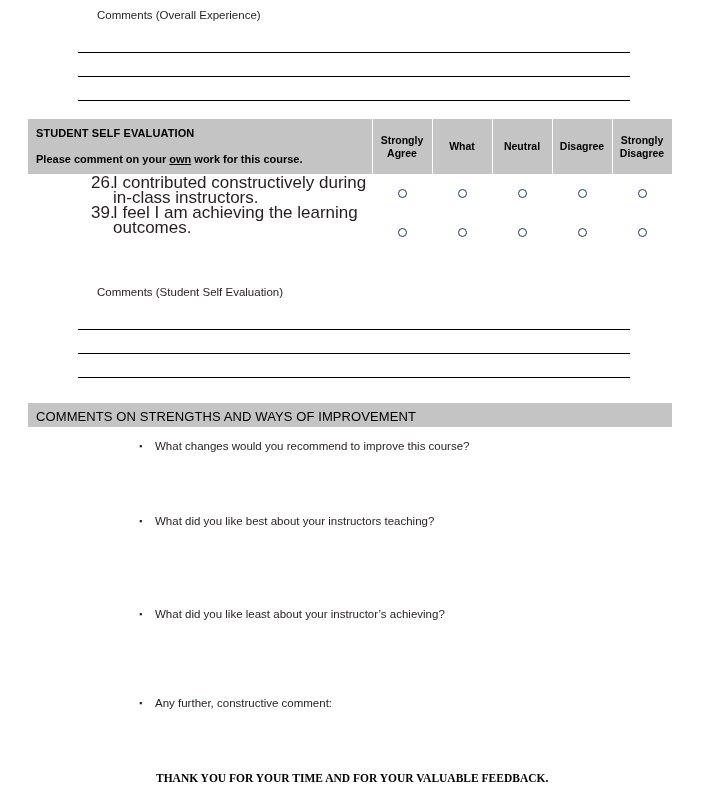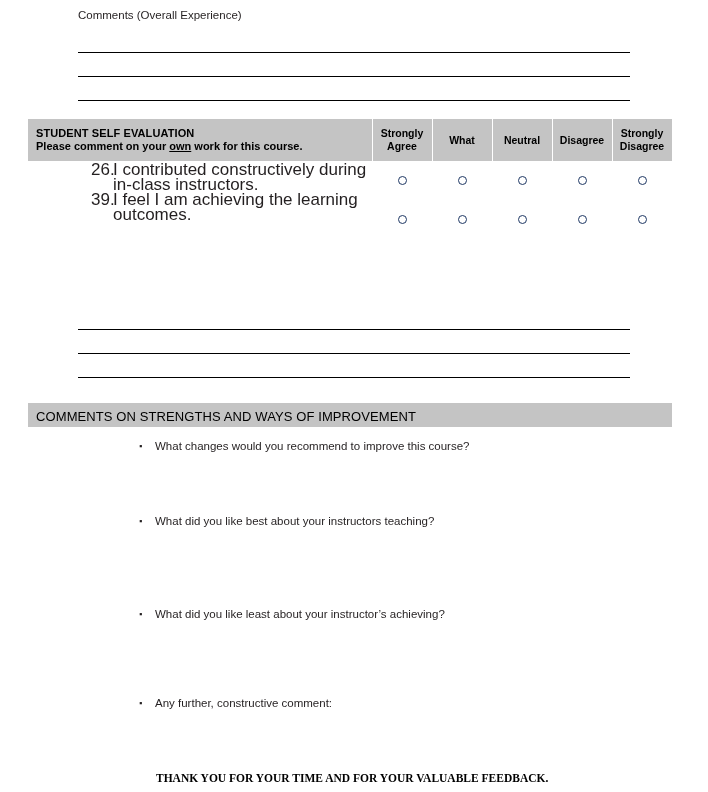--- a/index.html
+++ b/index.html
@@ -23,20 +23,21 @@
     overflow: hidden;
   }
 
   
   .comment-block { position: absolute; }
   .comment-label {
     font-size: 11.5px;
     line-height: 14px;
     color: #231f20;
     white-space: nowrap;
+    margin-left: 19px;
   }
   .rule {
     position: absolute;
     left: 0;
     height: 0;
     border-top: 1.4px solid #000000;
   }
 
   
   .grey-bar {
@@ -68,20 +69,21 @@
     text-align: left;
     padding: 8px 0 8px 8px;
     border-left: none;
     vertical-align: top;
   }
   .title-main {
     font-size: 11px;
     font-weight: bold;
     letter-spacing: .1px;
     display: block;
+    margin-bottom: 13px;
   }
   .title-sub {
     font-size: 11px;
     font-weight: bold;
     display: block;
   }
   .title-sub u { text-decoration: underline; }
 
   .eval-table td {
     border: none;
@@ -245,20 +247,23 @@
             <span class="radio"></span>
           </div>
           <div class="radio-pad-b">
             <span class="radio"></span>
           </div>
         </td>
       </tr>
     </tbody>
   </table>
 
+  <div class="comment-block" style="left:78px; top:285px;">
+    <div class="comment-label">Comments (Student Self Evaluation)</div>
+  </div>
   <div>
     <div class="rule" style="left:78px; top:329px; width:552px;"></div>
     <div class="rule" style="left:78px; top:353px; width:552px;"></div>
     <div class="rule" style="left:78px; top:377px; width:552px;"></div>
   </div>
 
   <div class="grey-bar" style="left:28px; top:403px; width:644px; height:24px;"></div>
   <div class="section-bar-label" style="left:36px; top:409px;">COMMENTS ON STRENGTHS AND WAYS OF IMPROVEMENT</div>
 
   <div class="bullet-item" style="left:139px; top:439px;">

